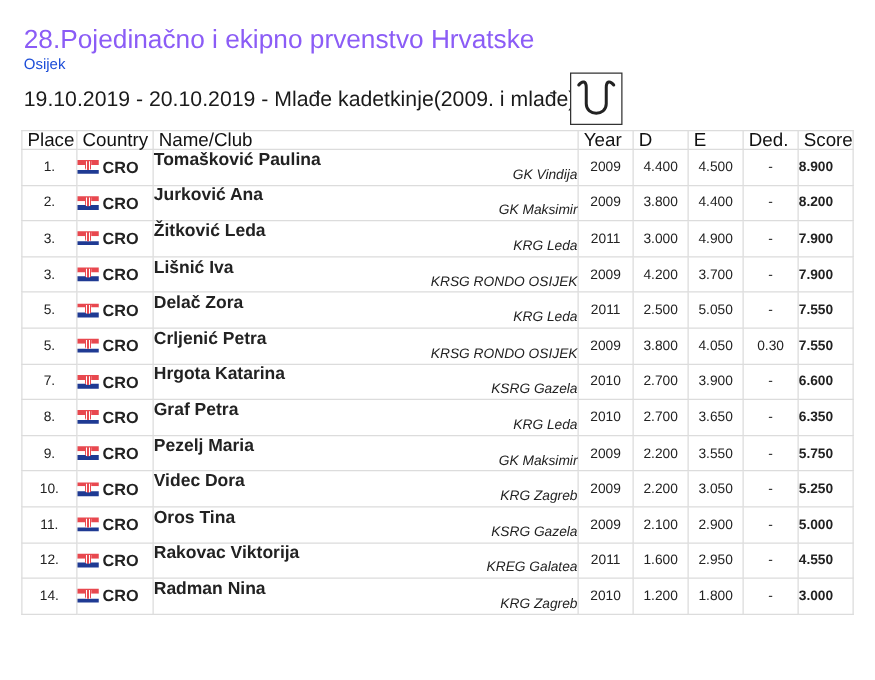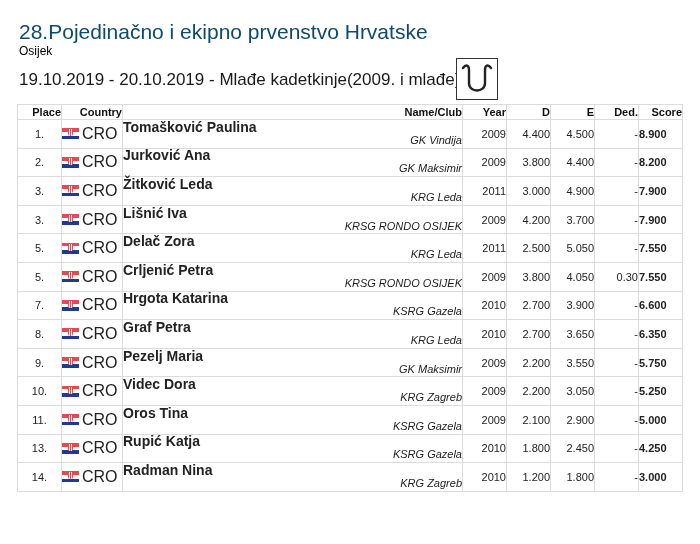--- a/index.html
+++ b/index.html
@@ -1,39 +1,39 @@
 <!DOCTYPE html>
 <html><head>
 <meta charset="utf-8">
 <style>
   html, body { margin: 0; padding: 0; background: #ffffff; }
   body { width: 700px; height: 544px; position: relative; overflow: hidden;
          font-family: "Liberation Sans", sans-serif; color: #111; }
-  .title { position: absolute; left: 19px; top: 20px; font-size: 21px; line-height: 24px; color: #0c4a6e; white-space: nowrap; }
-  .location { position: absolute; left: 19px; top: 44px; font-size: 12px; line-height: 14px; color: #000000; }
+  .title { position: absolute; left: 19px; top: 20px; font-size: 21px; line-height: 24px; color: #8b5cf6; white-space: nowrap; }
+  .location { position: absolute; left: 19px; top: 44px; font-size: 12px; line-height: 14px; color: #1d4ed8; }
   .subtitle { position: absolute; left: 19px; top: 70px; font-size: 17px; line-height: 20px; color: #1a1a1a; white-space: nowrap; }
   .apparatus { position: absolute; left: 456px; top: 58px; width: 42px; height: 42px; border: 1.5px solid #333; box-sizing: border-box; background: #fff; }
   .apparatus svg { display: block; width: 100%; height: 100%; }
 
   table.results { position: absolute; left: 17px; top: 104px; width: 665px; border-collapse: collapse; table-layout: fixed; }
   table.results th, table.results td { border: 1px solid #dcdcdc; padding: 0; }
-  table.results th { height: 14px; font-size: 11px; font-weight: bold; text-align: right; padding-left: 4px; line-height: 13px; color: #111; }
+  table.results th { height: 14px; font-size: 15px; font-weight: normal; text-align: left; padding-left: 4px; line-height: 13px; color: #111; }
   table.results td { height: 27.6px; font-size: 11px; color: #222; }
   td.place { text-align: center; font-size: 14px; padding-right: 6px; }
   td.country { padding-left: 4px; white-space: nowrap; }
   .flag { display: inline-block; width: 17px; height: 11px; vertical-align: middle; margin-right: 3px; position: relative; }
   .flag .r { position: absolute; left:0; top:0; width:100%; height:33.4%; background: #e8484f; }
   .flag .w { position: absolute; left:0; top:33.4%; width:100%; height:33.3%; background: #ffffff; }
   .flag .b { position: absolute; left:0; top:66.7%; width:100%; height:33.3%; background: #1f3a93; }
   .flag .coa { position: absolute; left: 6px; top: 1px; width: 5px; height: 7px; background: repeating-linear-gradient(90deg,#e8484f 0 1px,#fff 1px 2px); border-radius: 0 0 2px 2px; }
-  .cc { font-size: 16px; vertical-align: middle; }
+  .cc { font-size: 13px; vertical-align: middle; font-weight: bold; }
   td.name { padding-left: 4px; line-height: 13px; }
   .gym { font-weight: bold; font-size: 14px; display: block; }
   .club { font-style: italic; font-size: 11px; display: block; text-align: right; }
-  td.num { text-align: right; font-size: 11px; }
+  td.num { text-align: center; font-size: 11px; }
   td.score { font-weight: bold; font-size: 11px; padding-left: 6px; }
 </style>
 </head>
 <body>
 
 <div class="title">28.Pojedinačno i ekipno prvenstvo Hrvatske</div>
 <div class="location">Osijek</div>
 <div class="subtitle">19.10.2019 - 20.10.2019 - Mlađe kadetkinje(2009. i mlađe)</div>
 <div class="apparatus">
   <svg viewBox="0 0 40 40">
@@ -234,36 +234,36 @@
       <span class="gym">Oros Tina</span>
       <span class="club">KSRG Gazela</span>
     </td>
     <td class="num">2009</td>
     <td class="num">2.100</td>
     <td class="num">2.900</td>
     <td class="num">-</td>
     <td class="score">5.000</td>
   </tr>
 
-
-  <tr>
-    <td class="place">13.</td>
-    <td class="country">
-      <span class="flag"><span class="r"></span><span class="w"></span><span class="b"></span><span class="coa"></span></span><span class="cc">CRO</span>
-    </td>
-    <td class="name">
-      <span class="gym">Rupić Katja</span>
-      <span class="club">KSRG Gazela</span>
-    </td>
-    <td class="num">2010</td>
-    <td class="num">1.800</td>
-    <td class="num">2.450</td>
-    <td class="num">-</td>
-    <td class="score">4.250</td>
-  </tr>
+  <tr>
+    <td class="place">12.</td>
+    <td class="country">
+      <span class="flag"><span class="r"></span><span class="w"></span><span class="b"></span><span class="coa"></span></span><span class="cc">CRO</span>
+    </td>
+    <td class="name">
+      <span class="gym">Rakovac Viktorija</span>
+      <span class="club">KREG Galatea</span>
+    </td>
+    <td class="num">2011</td>
+    <td class="num">1.600</td>
+    <td class="num">2.950</td>
+    <td class="num">-</td>
+    <td class="score">4.550</td>
+  </tr>
+
 
   <tr>
     <td class="place">14.</td>
     <td class="country">
       <span class="flag"><span class="r"></span><span class="w"></span><span class="b"></span><span class="coa"></span></span><span class="cc">CRO</span>
     </td>
     <td class="name">
       <span class="gym">Radman Nina</span>
       <span class="club">KRG Zagreb</span>
     </td>

